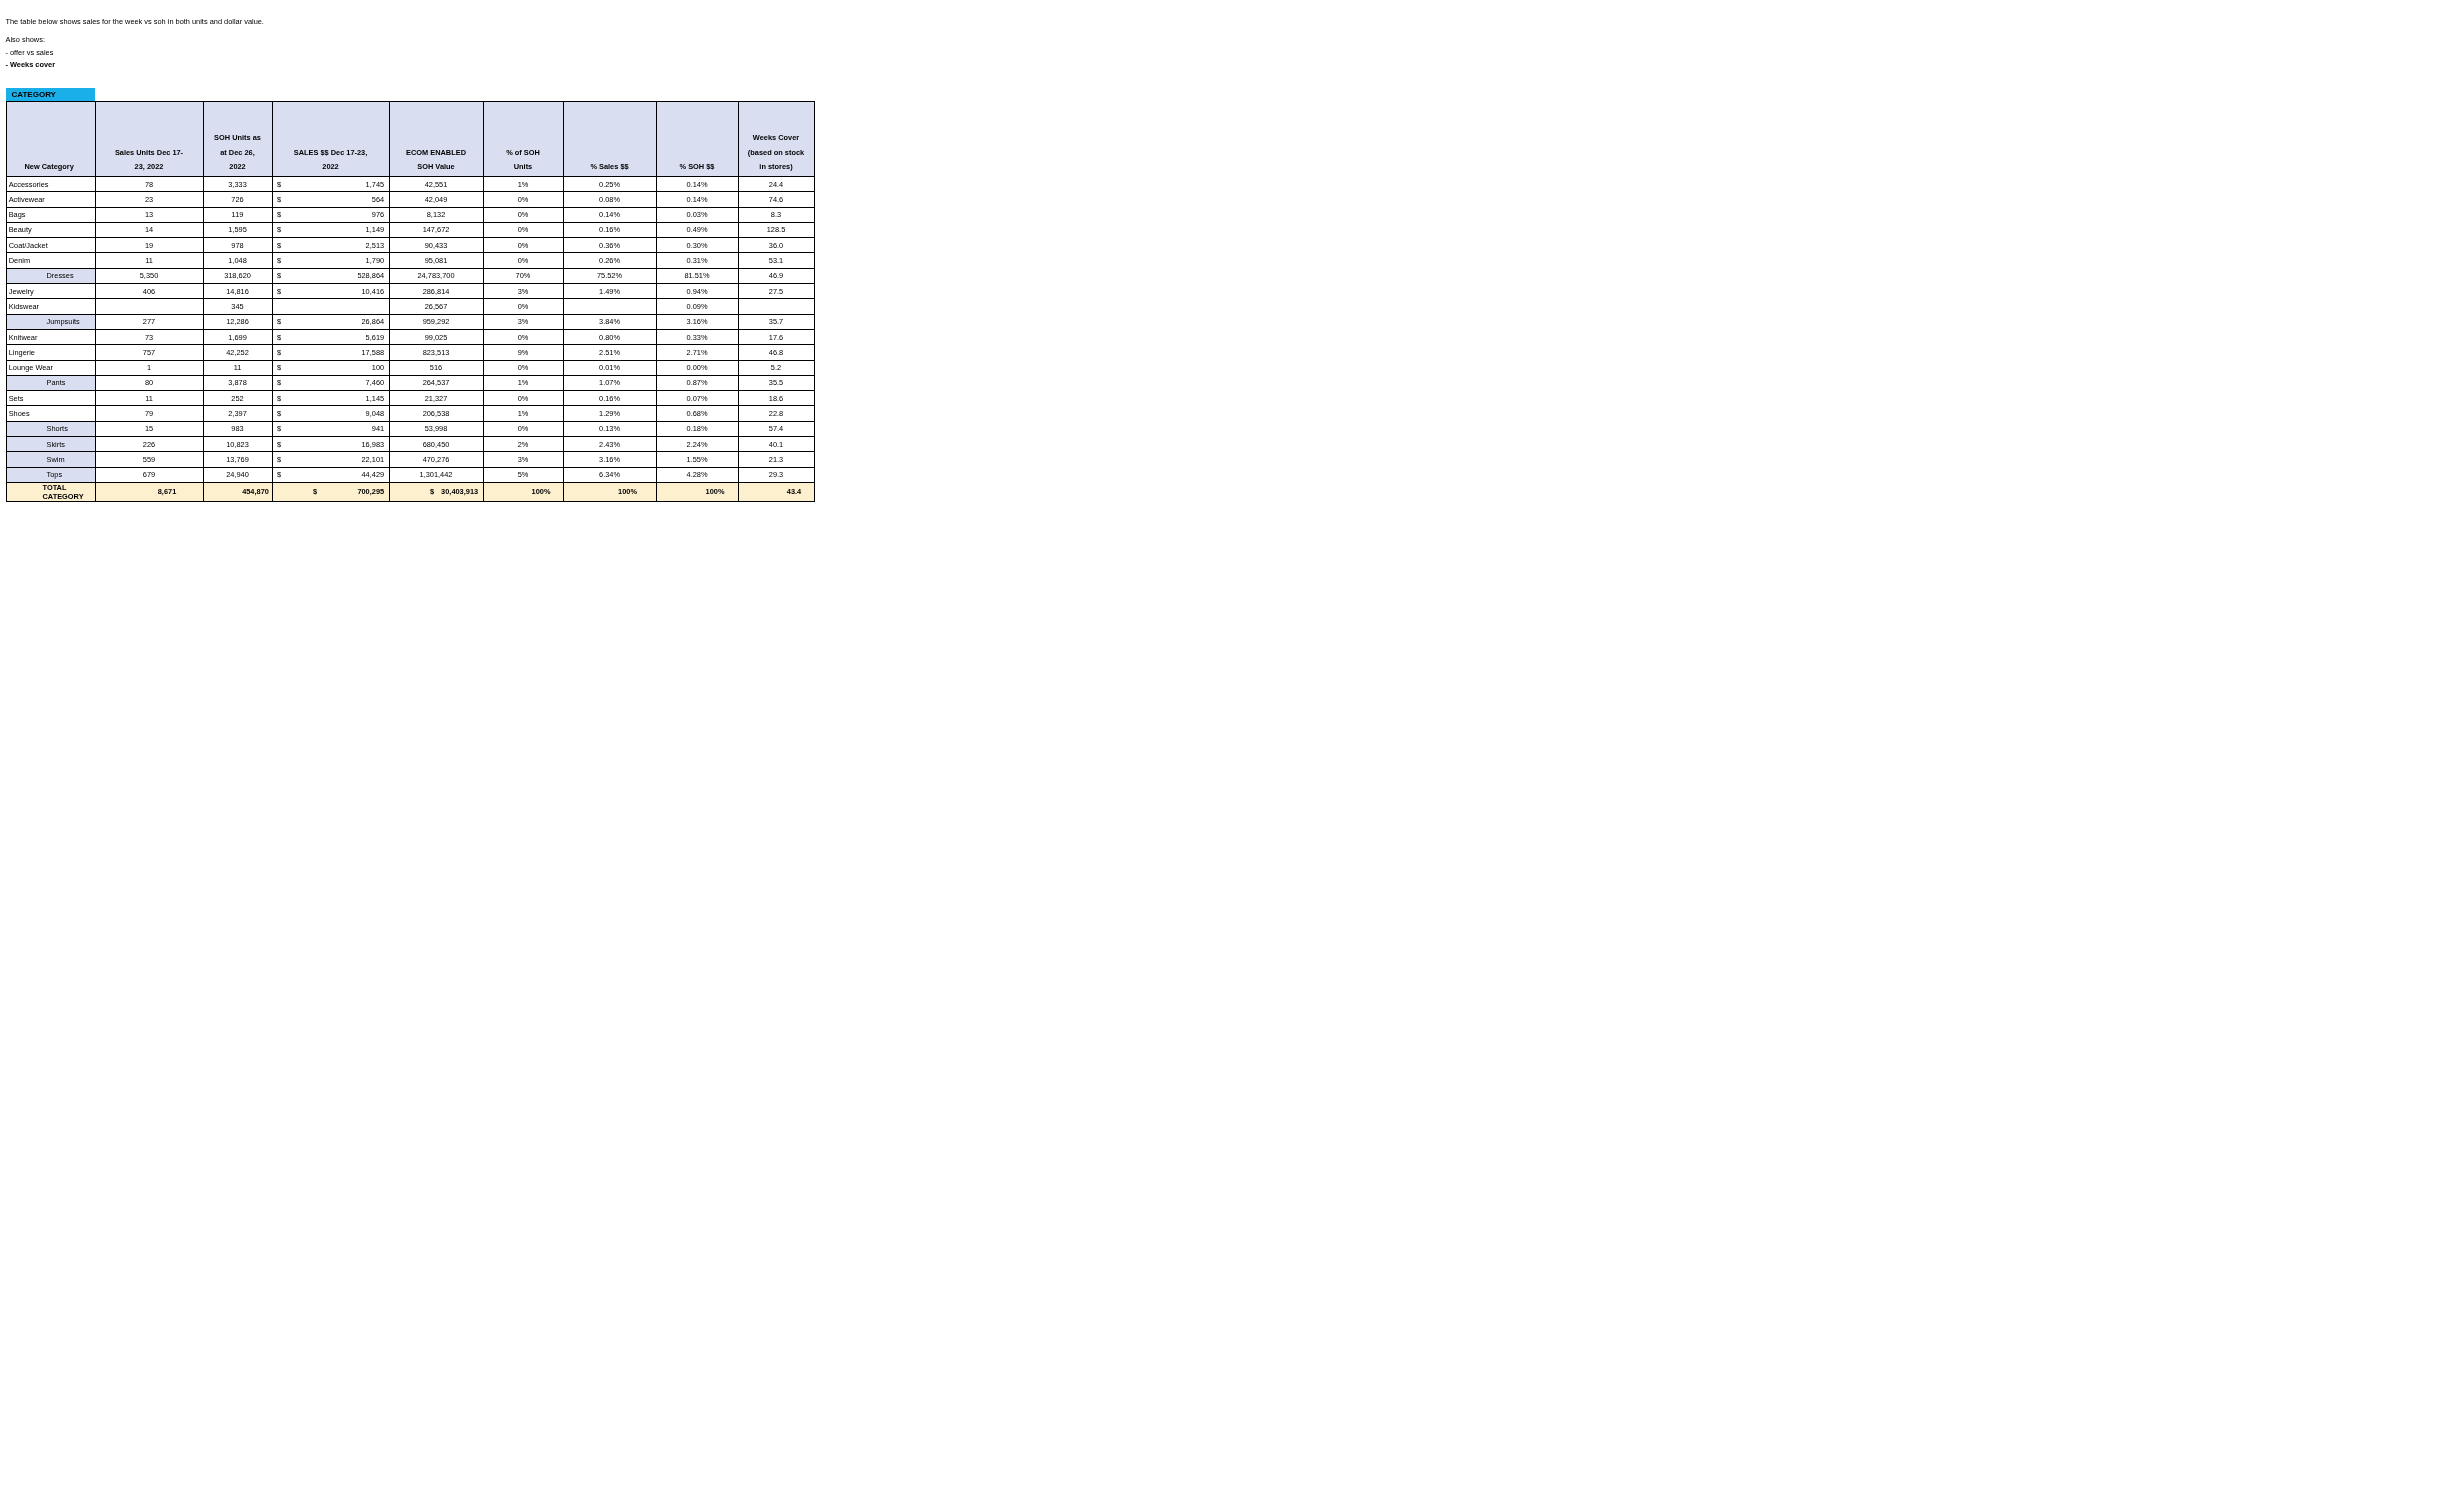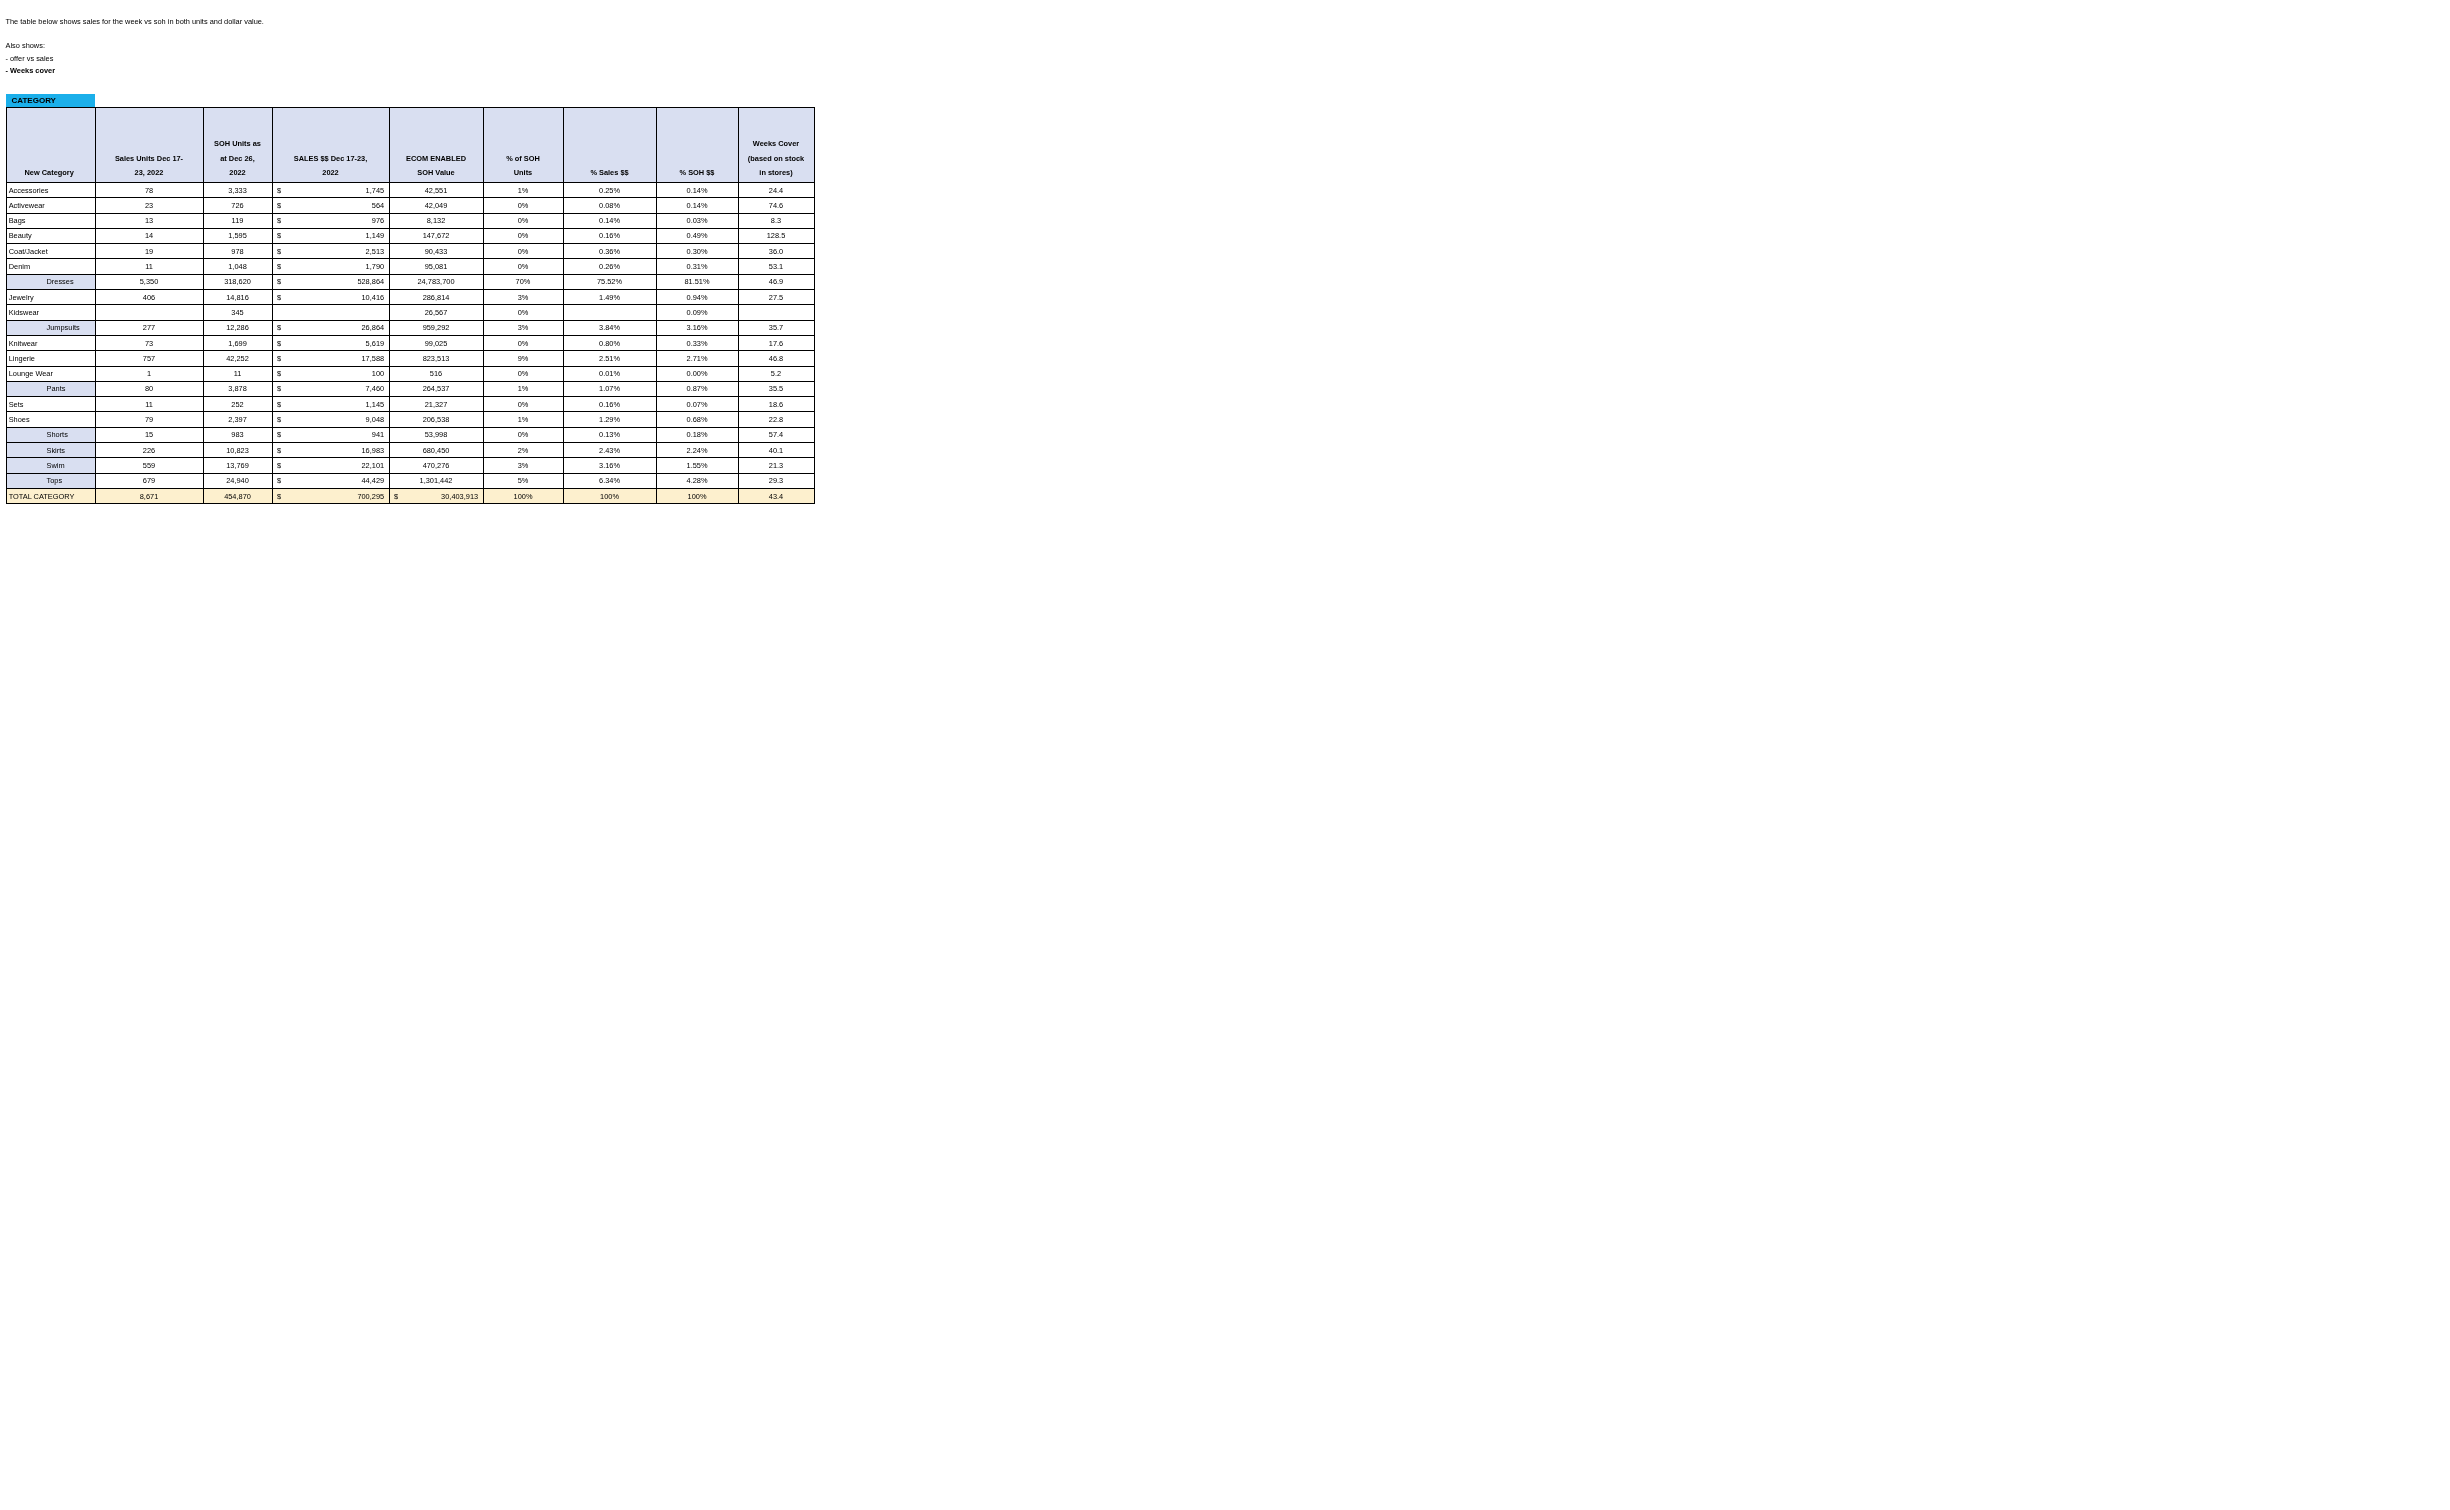--- a/index.html
+++ b/index.html
@@ -11,21 +11,21 @@
   }
   html,body{margin:0;padding:0;background:#ffffff;}
   body{
     width:817px;height:504px;
     font-family:"Liberation Sans","DejaVu Sans",sans-serif;
     color:#000;position:relative;overflow:hidden;
   }
   .page{padding:4.4px 0 0 5.5px;}
   .intro p{margin:0;font-size:7.4px;line-height:9.3px;}
   .intro .p1{margin-top:13px;}
-  .intro .p2{margin-top:14px;}
+  .intro .p2{margin-top:8px;}
   .intro .p3{margin-top:4.4px;}
   .intro .p4{margin-top:2.7px;font-weight:bold;}
   .category-label{
     margin-top:18px;
     width:89px;height:13.7px;box-sizing:border-box;
     background:var(--cat-bg);
     font-weight:bold;font-size:8px;
     display:flex;align-items:center;padding-left:6px;
   }
   table.sales{
@@ -57,22 +57,23 @@
     border-bottom:1.1px solid var(--line);
     vertical-align:middle;
     padding:0;
   }
   td.cat{text-align:left;padding-left:2.2px;}
   td.num{text-align:center;}
   td.shaded{background:var(--shade-bg);padding-left:40px;}
   .aw{display:flex;justify-content:space-between;padding:0 4.4px;}
   tr.total-row td{
     background:var(--total-bg);
-    font-weight:normal;
+    font-weight:bold;
     border-top:1.1px solid var(--line);
+    padding-left:36px;
   }
 </style>
 </head>
 <body>
 
 <div class="page">
   <div class="intro">
     <p class="p1">The table below shows sales for the week vs soh in both units and dollar value.</p>
     <p class="p2">Also shows:</p>
     <p class="p3">- offer vs sales</p>

